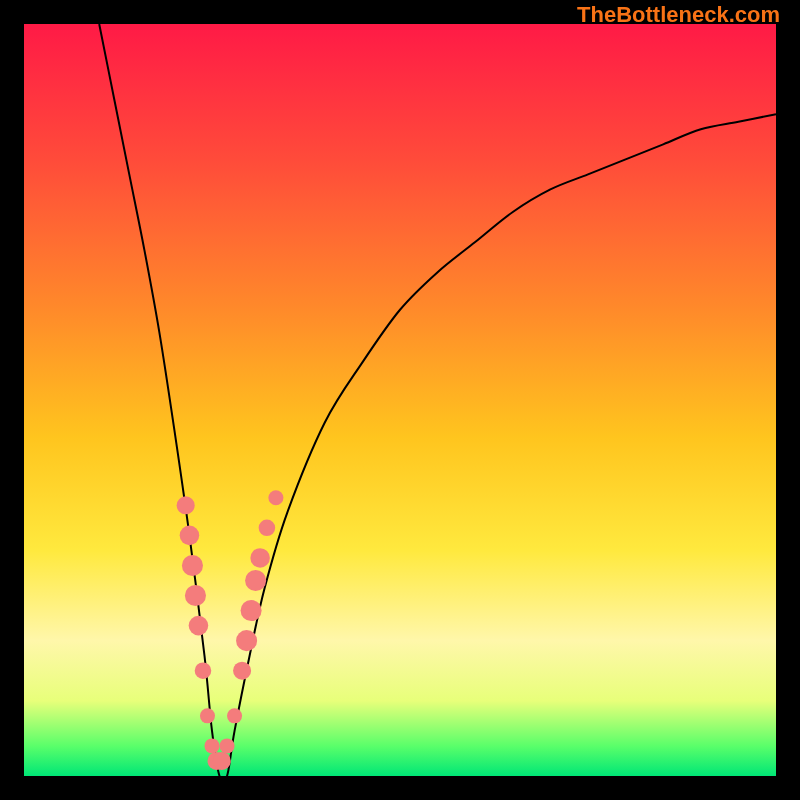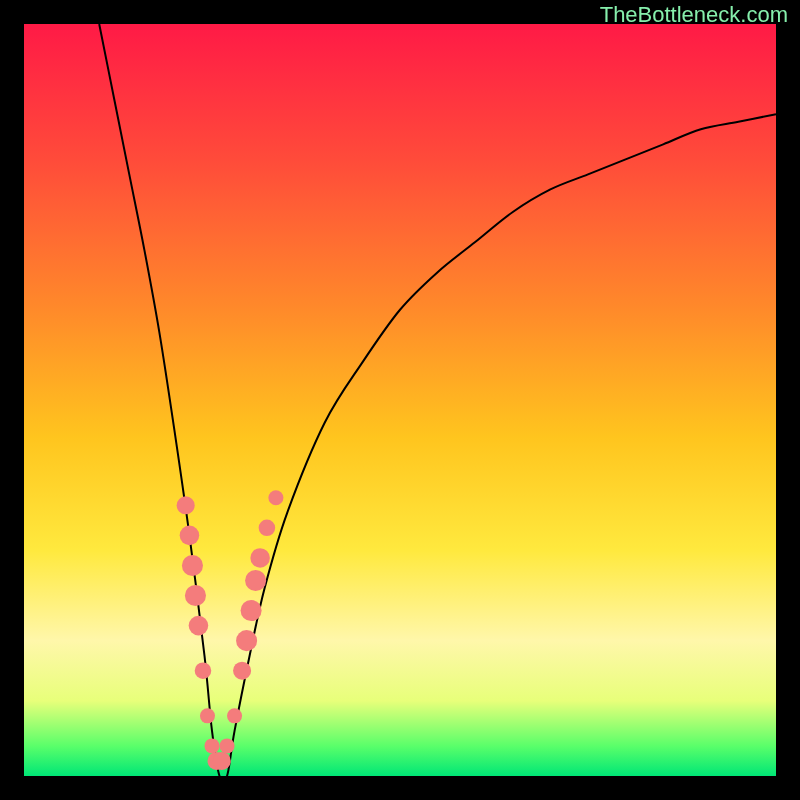--- a/index.html
+++ b/index.html
@@ -28,24 +28,24 @@
       #ffe93e 70%,
       #fff7aa 82%,
       #e8ff7a 90%,
       #5aff6a 96%,
       #00e676 100%
     );
   }
   .watermark {
     position: absolute;
     top: 2px;
-    right: 12px;
-    color: #86efac;
+    right: 20px;
+    color: #f97316;
     font-size: 22px;
-    font-weight: 400;
+    font-weight: 700;
     user-select: none;
   }
   svg.curve {
     position: absolute;
     left: 0;
     top: 0;
     width: 752px;
     height: 752px;
     overflow: visible;
   }

